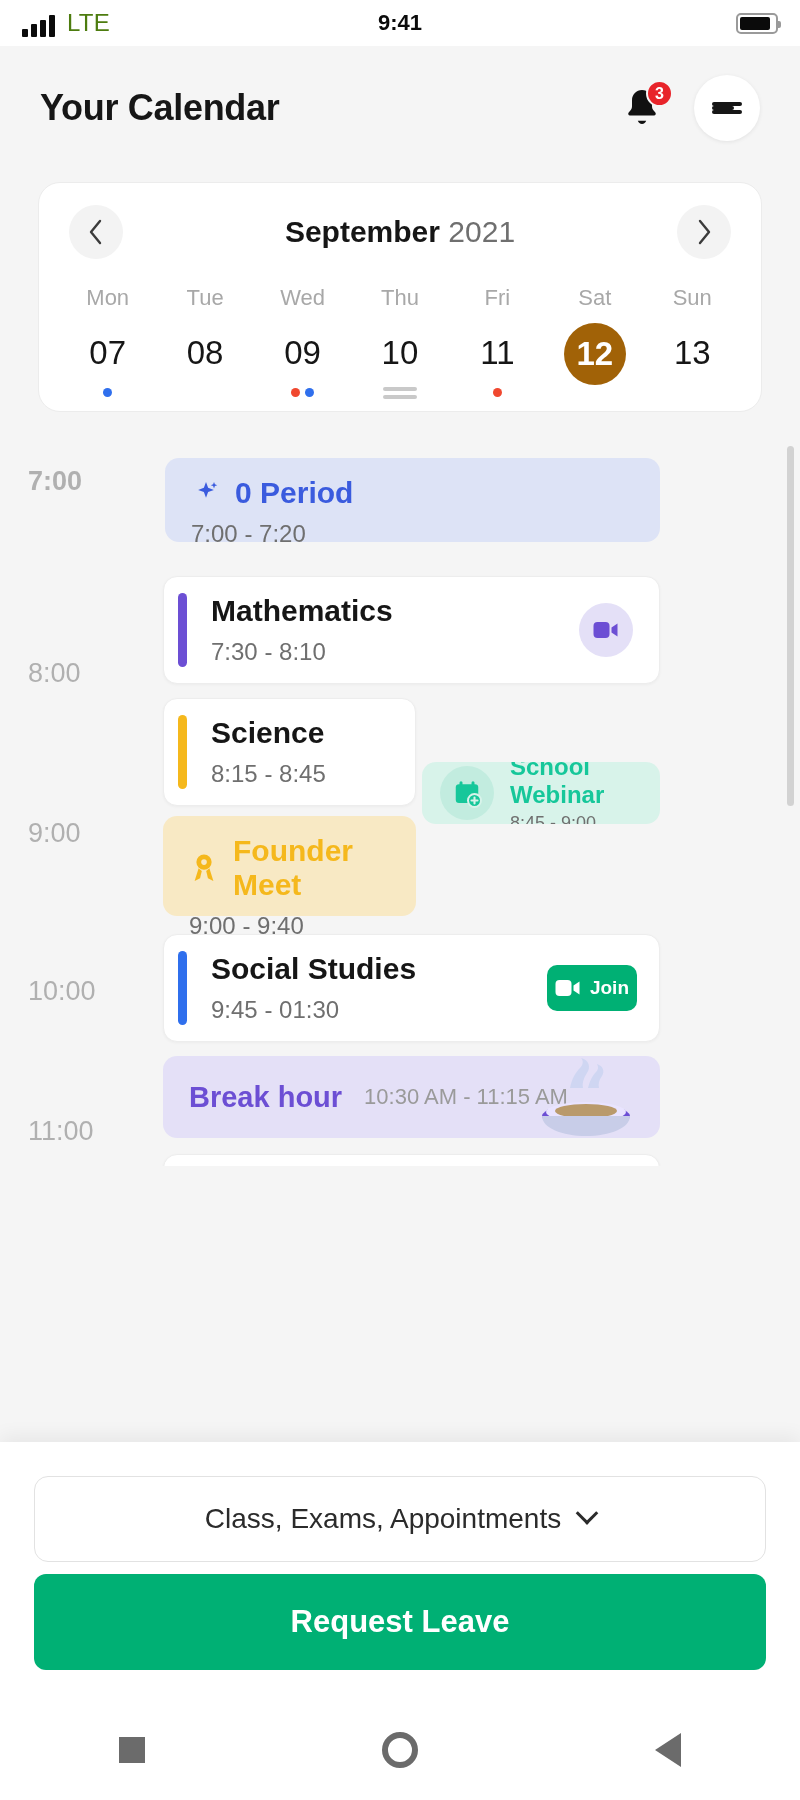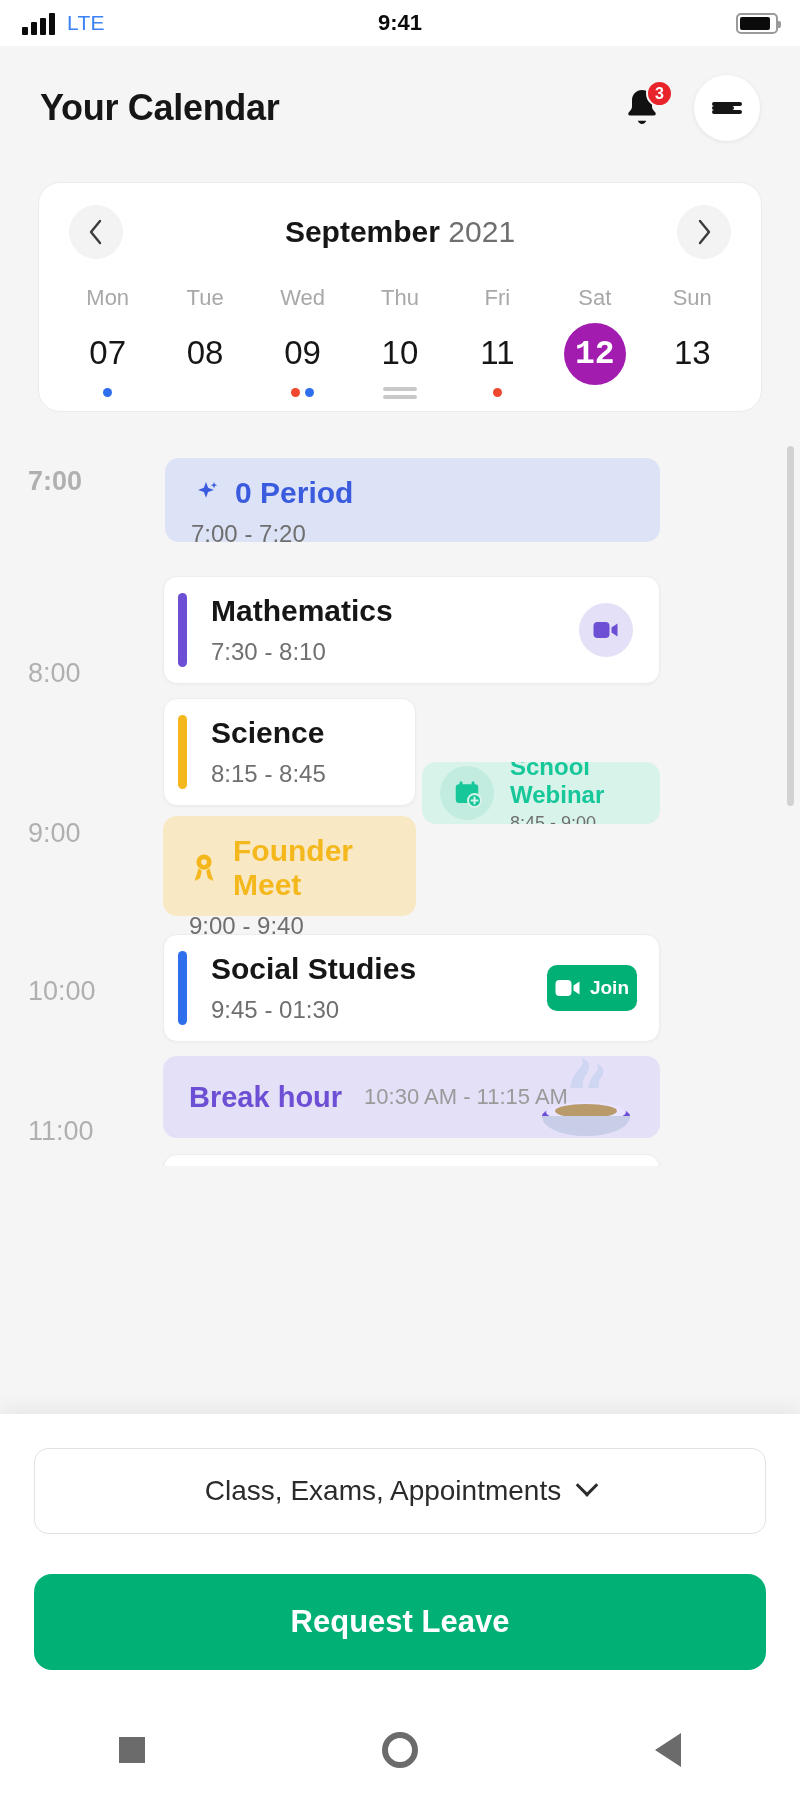--- a/index.html
+++ b/index.html
@@ -17,21 +17,21 @@
     display: flex; align-items: center; padding: 0 22px;
     position: relative;
   }
   .sb-left { display: flex; align-items: flex-end; gap: 12px; }
   .bars { display: flex; align-items: flex-end; gap: 3px; height: 22px; }
   .bars i { display: block; width: 6px; background: #0b0b0b; border-radius: 1px; }
   .bars i:nth-child(1) { height: 8px; }
   .bars i:nth-child(2) { height: 13px; }
   .bars i:nth-child(3) { height: 17px; }
   .bars i:nth-child(4) { height: 22px; }
-  .lte { font-size: 21px; color: #3b82f6; letter-spacing: .3px; text-align: center; }
+  .lte { font-size: 24px; color: #4d7c0f; letter-spacing: .3px; text-align: center; }
   .sb-time {
     position: absolute; left: 0; right: 0; text-align: center;
     font-size: 22px; font-weight: 700; color: #0b0b0b;
   }
   .sb-right { margin-left: auto; display: flex; align-items: center; }
   .batt {
     width: 42px; height: 21px; border: 2px solid #9a9a9a; border-radius: 5px;
     padding: 2px; position: relative;
   }
   .batt b { display: block; height: 100%; width: 88%; background: #0b0b0b; border-radius: 2px; }
@@ -82,21 +82,21 @@
   .cal-title b { color: #161616; font-weight: 700; }
   .week { display: flex; margin-top: 26px; }
   .day { flex: 1; text-align: center; }
   .dow { font-size: 22px; color: #a8a8a8; }
   .dnum {
     margin-top: 12px; font-size: 33px; color: #161616;
     height: 60px; display: flex; align-items: center; justify-content: center;
   }
   .day.sel .dnum {
     width: 62px; height: 62px; margin: 12px auto 0; border-radius: 50%;
-    background: #a21caf; color: #fff; font-weight: 600; font-family: Liberation Mono, monospace;
+    background: #a16207; color: #fff; font-weight: 600;
   }
   .dots { height: 18px; display: flex; gap: 5px; justify-content: center; align-items: center; }
   .dot { width: 9px; height: 9px; border-radius: 50%; }
   .grabber {
     position: absolute; left: 50%; transform: translateX(-50%); bottom: 12px;
     display: flex; flex-direction: column; gap: 4px;
   }
   .grabber i { display: block; width: 34px; height: 4px; background: #c9c9c9; border-radius: 2px; }
 
   
@@ -136,21 +136,21 @@
     background: #fff; padding: 34px 34px 30px 34px;
     box-shadow: 0 -6px 18px rgba(0,0,0,.06);
   }
   .select {
     height: 86px; border: 1px solid #e2e2e2; border-radius: 14px;
     display: flex; align-items: center; justify-content: center; gap: 18px;
     font-size: 28px; color: #2b2b2b;
   }
   .chev-d { width: 16px; height: 16px; border-right: 3px solid #2b2b2b; border-bottom: 3px solid #2b2b2b; transform: rotate(45deg) translate(-4px,-4px); }
   .cta {
-    margin-top: 40px; height: 96px; border-radius: 18px; background: #00b074;
+    margin-top: 12px; height: 96px; border-radius: 12px; background: #00b074;
     color: #fff; font-size: 31px; font-weight: 700;
     display: flex; align-items: center; justify-content: center;
   }
 
   
   .navbar {
     position: absolute; left: 0; right: 0; bottom: 0; height: 100px;
     background: #fff; display: flex; align-items: center; justify-content: space-around;
   }
   .nv-square { width: 26px; height: 26px; background: #6b6b6b; }

